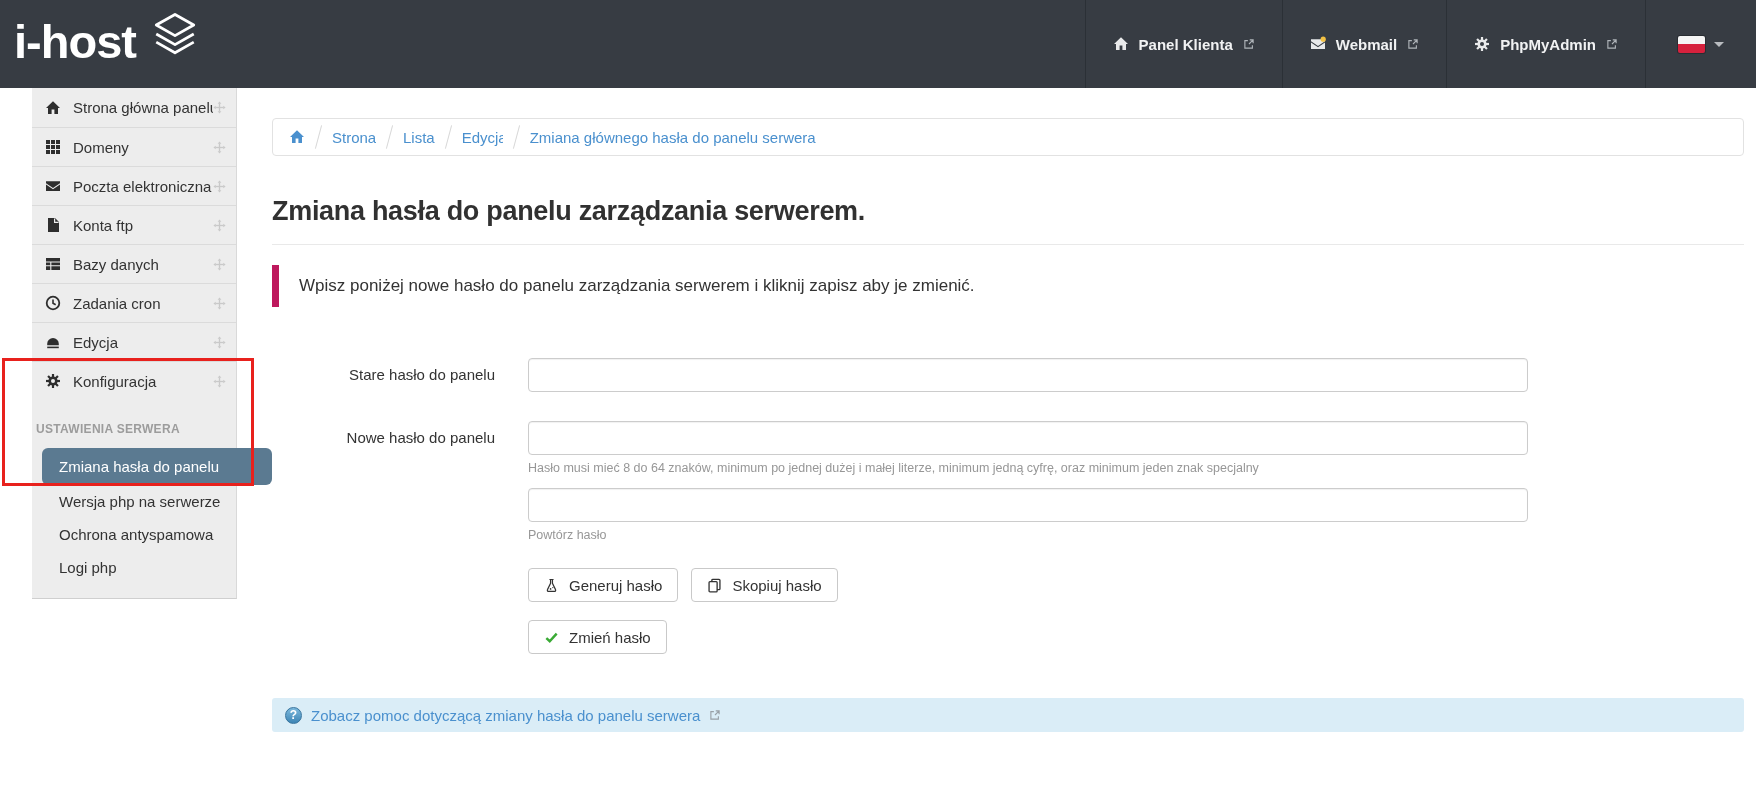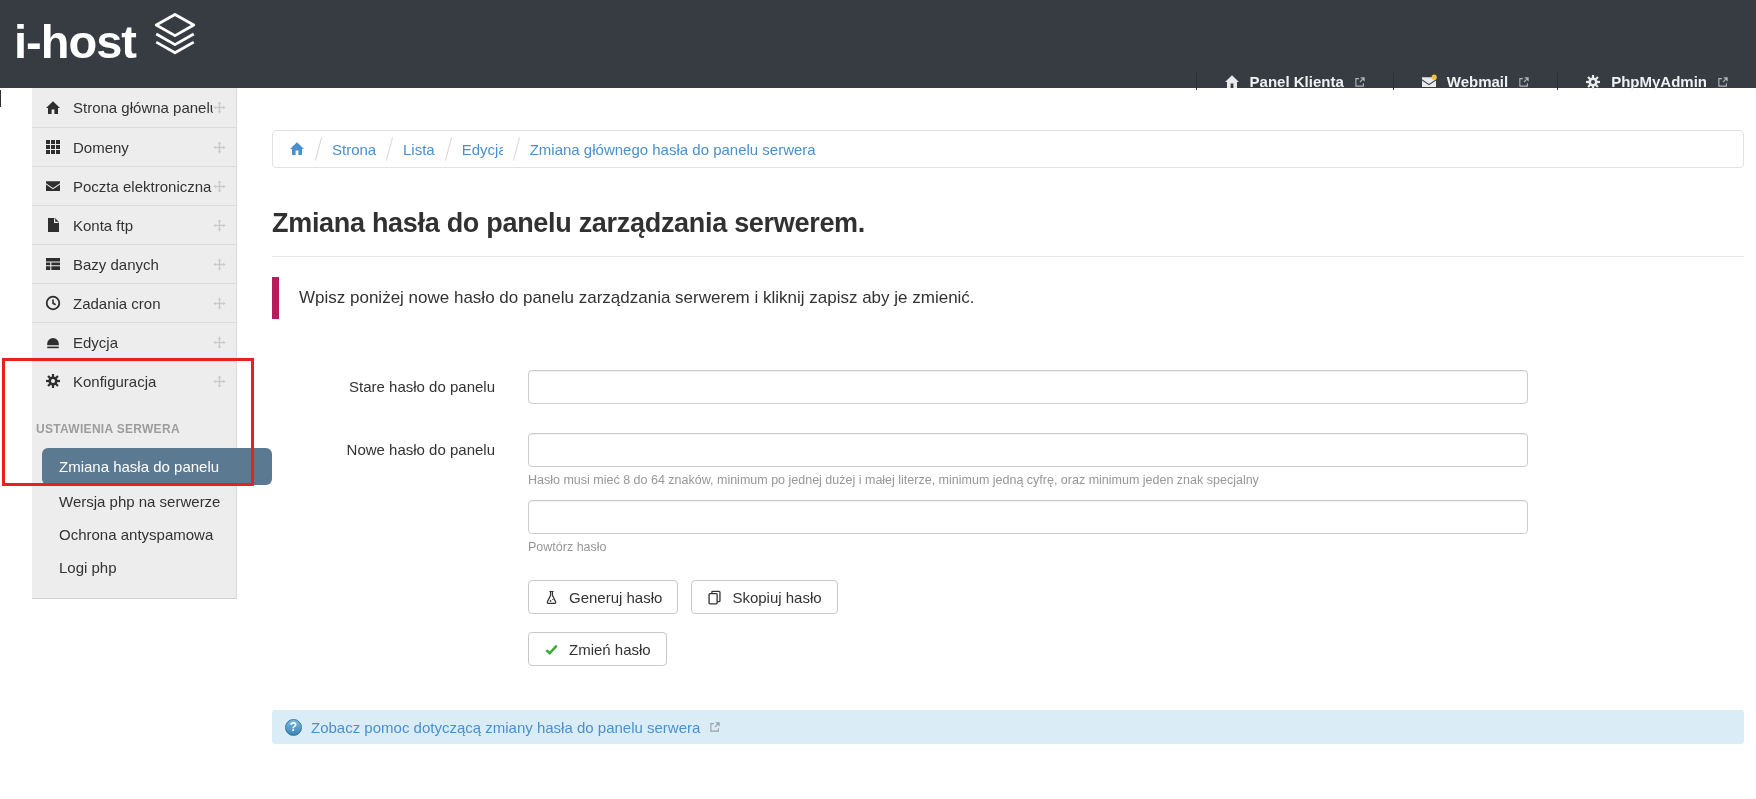--- a/index.html
+++ b/index.html
@@ -2,21 +2,21 @@
 <html lang="pl"><head>
 <meta charset="utf-8">
 <style>
   * { margin:0; padding:0; box-sizing:border-box; }
   html,body { width:1756px; height:799px; overflow:hidden; background:#fff;
               font-family:"Liberation Sans", sans-serif; color:#333; }
   a { text-decoration:none; }
   .ic { display:block; }
 
   
-  header { height:88px; background:#373c43; display:flex; align-items:stretch;flex-direction:column; --icbg:#373c43; }
+  header { height:88px; background:#373c43; display:flex; align-items:stretch; --icbg:#373c43; }
   .brand { display:flex; align-items:flex-start; padding:10px 0 0 14px; }
   .brand-text { font-size:47px; font-weight:700; color:#fff; line-height:1.35; letter-spacing:-1px; }
   .layers-wrap { margin-left:16px; margin-top:2px; }
   .hlinks { margin-left:auto; display:flex; align-items:stretch; }
   .hlink { display:flex; align-items:center; gap:10px; padding:0 27px; border-left:1px solid #2b3036;
            color:#f1f2f3; font-size:15px; font-weight:700; cursor:pointer; }
   .hlink .hicon { color:#e9eaeb; }
   .hlink .ic { width:16px; height:16px; }
   .ext { color:#b0b5ba; }
   .ext .ic { width:12px; height:12px; }
@@ -44,21 +44,21 @@
   .side-section { padding-top:22px; }
   .side-sec-title { padding-left:4px; font-size:12px; font-weight:700; color:#9c9c9c; letter-spacing:.3px; }
   #side-submenu { list-style:none; margin-top:12px; }
   #side-submenu li { font-size:15px; color:#333; line-height:33px; padding-left:27px; cursor:pointer; white-space:nowrap; }
   #side-submenu li.selected { margin-left:10px; width:230px; height:37px; line-height:37px; padding-left:17px;
                               background:#5b7a91; border-radius:6px; color:#fff; }
   .red-annotation { position:absolute; left:2px; top:270px; width:252px; height:128px;
                     border:3px solid #e8211d; pointer-events:none; z-index:5; }
 
   
-  main { flex:1 1 auto; padding:16px 12px 0 35px; }
+  main { flex:1 1 auto; padding:4px 12px 0 35px; }
   .breadcrumb { margin-top:26px; height:38px; border:1px solid #e2e2e2; border-radius:4px; background:#fff;
                 display:flex; align-items:center; padding:0 16px; }
   .bc-home { color:#4a90ce; display:flex; align-items:center; cursor:pointer; }
   .bc-home .ic { width:16px; height:16px; }
   .bc-sep { width:1px; height:24px; background:#d8d8d8; transform:rotate(15deg); margin:0 13px; flex:none; }
   .crumb { color:#4a90ce; font-size:15px; display:inline-block; white-space:nowrap; overflow:hidden; cursor:pointer; }
   h1 { margin-top:40px; font-size:27px; font-weight:700; letter-spacing:-.3px; color:#313131; }
   .h-rule { border:none; border-top:1px solid #e9e9e9; margin-top:17px; }
   blockquote { margin-top:20px; border-left:7px solid #be185d; padding:11px 0 11px 20px;
                font-size:17px; color:#333; }

